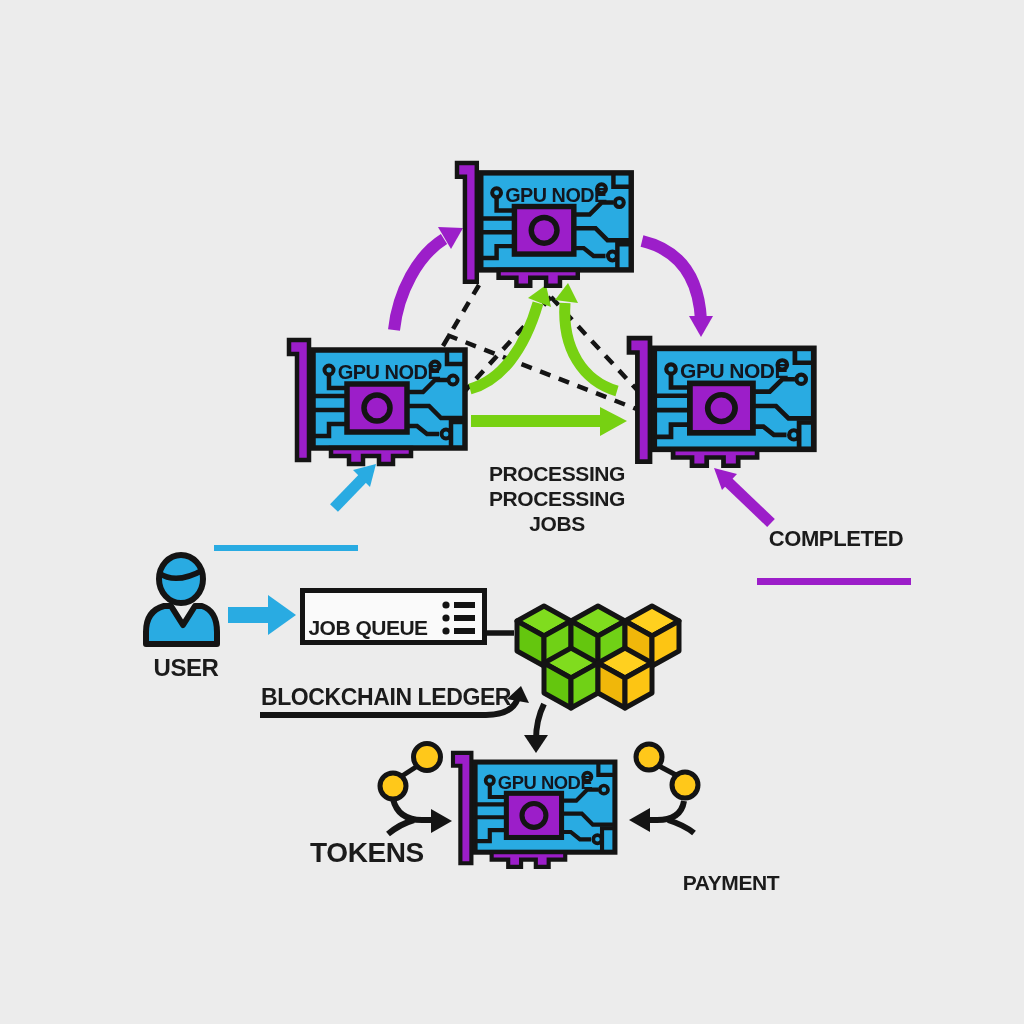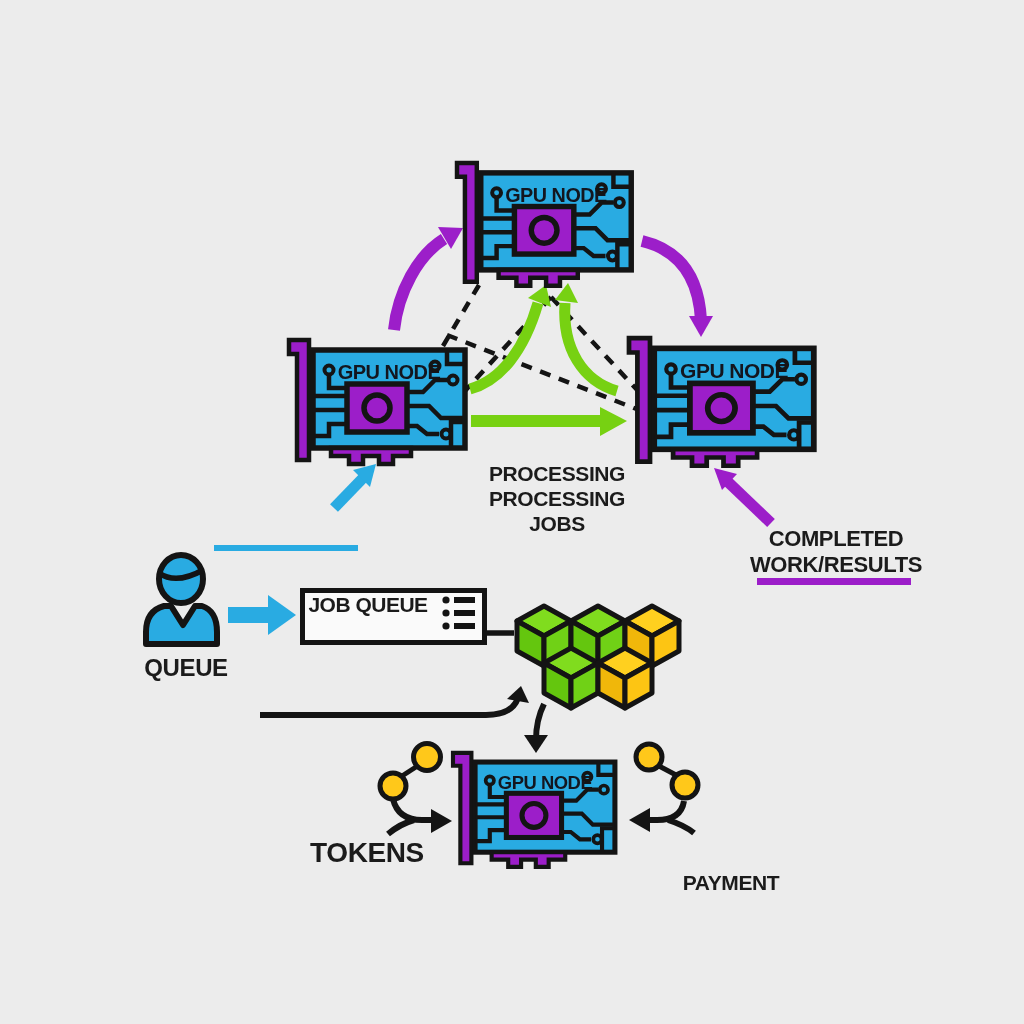--- a/index.html
+++ b/index.html
@@ -12,21 +12,21 @@
   .jobreq{left:215px;top:519px;font-size:22px;}
   .ul{position:absolute;}
   .ul-blue{left:214px;top:545px;width:144px;height:6px;background:#29abe2;}
   .ul-purple{left:757px;top:578px;width:154px;height:7px;background:#9c1ec9;}
   .completed{left:836px;top:526px;font-size:22px;line-height:26px;}
   .userlbl{left:186px;top:654px;font-size:24px;}
   .ledger{left:261px;top:684px;font-size:23px;}
   .tokenslbl{left:367px;top:837px;font-size:28px;}
   .paymentlbl{left:731px;top:835px;font-size:21px;margin-top:36px;}
   .jq-box{position:absolute;left:300px;top:588px;width:187px;height:57px;background:#fafafa;
-          border:5px solid #141414;box-sizing:border-box;display:flex;align-items:flex-start;}
+          border:5px solid #141414;box-sizing:border-box;display:flex;align-items:flex-end;}
   .jq-label{flex:1;display:flex;align-items:center;justify-content:center;
             font-weight:700;font-size:21px;letter-spacing:-0.5px;color:#1b1b1b;}
   .jq-divider{width:5px;background:#141414;}
   .jq-iconwrap{width:46px;display:flex;align-items:center;justify-content:center;}
 </style>
 </head>
 <body>
 
 <div class="stage">
 
@@ -141,37 +141,37 @@
   <div class="lbl ctr proc">
     <div>PROCESSING</div>
     <div>PROCESSING</div>
     <div>JOBS</div>
   </div>
 
   <div class="ul ul-blue"></div>
 
   <div class="lbl ctr completed">
     <div>COMPLETED</div>
-    <div>WORK/RESULTS</div>
   </div>
   <div class="ul ul-purple"></div>
 
-  <div class="lbl ctr userlbl">QUEUE</div>
+  <div class="lbl ctr userlbl">USER</div>
 
   <div class="jq-box">
     <div class="jq-label">JOB QUEUE</div>
     <div class="jq-divider"></div>
     <div class="jq-iconwrap">
       <svg width="36" height="42" viewBox="0 0 36 42" style="position:static">
         <circle cx="5" cy="7" r="3.6" fill="#141414"></circle>
         <rect x="13" y="4" width="21" height="6" fill="#141414"></rect>
         <circle cx="5" cy="20" r="3.6" fill="#141414"></circle>
         <rect x="13" y="17" width="21" height="6" fill="#141414"></rect>
         <circle cx="5" cy="33" r="3.6" fill="#141414"></circle>
         <rect x="13" y="30" width="21" height="6" fill="#141414"></rect>
       </svg>
     </div>
   </div>
 
+  <div class="lbl ledger">BLOCKCHAIN LEDGER</div>
   <div class="lbl ctr tokenslbl">TOKENS</div>
   <div class="lbl ctr paymentlbl">PAYMENT</div>
 
 </div>
 
 </body></html>

